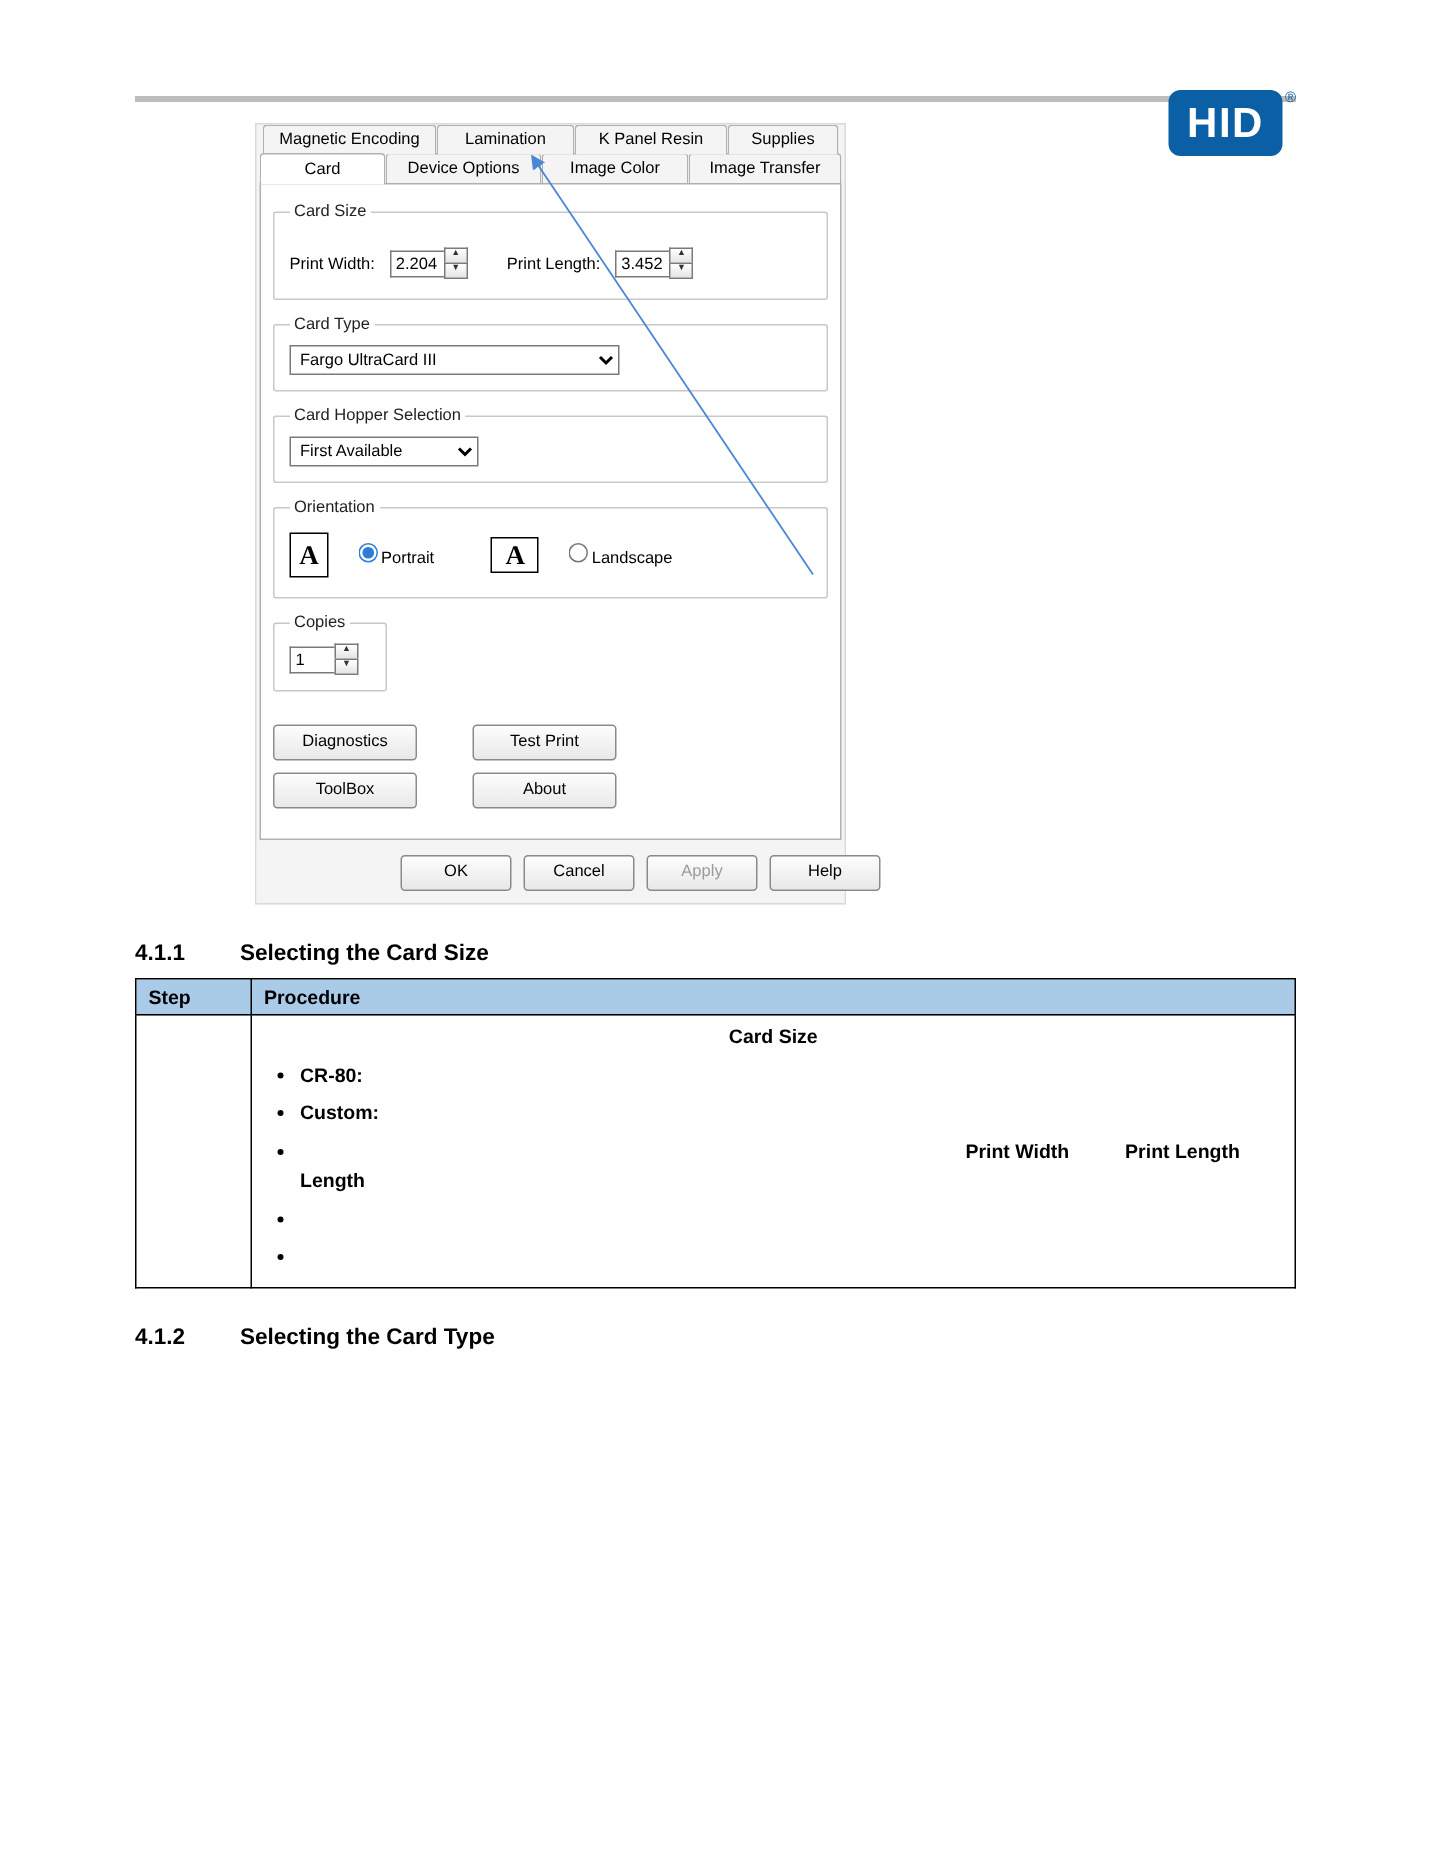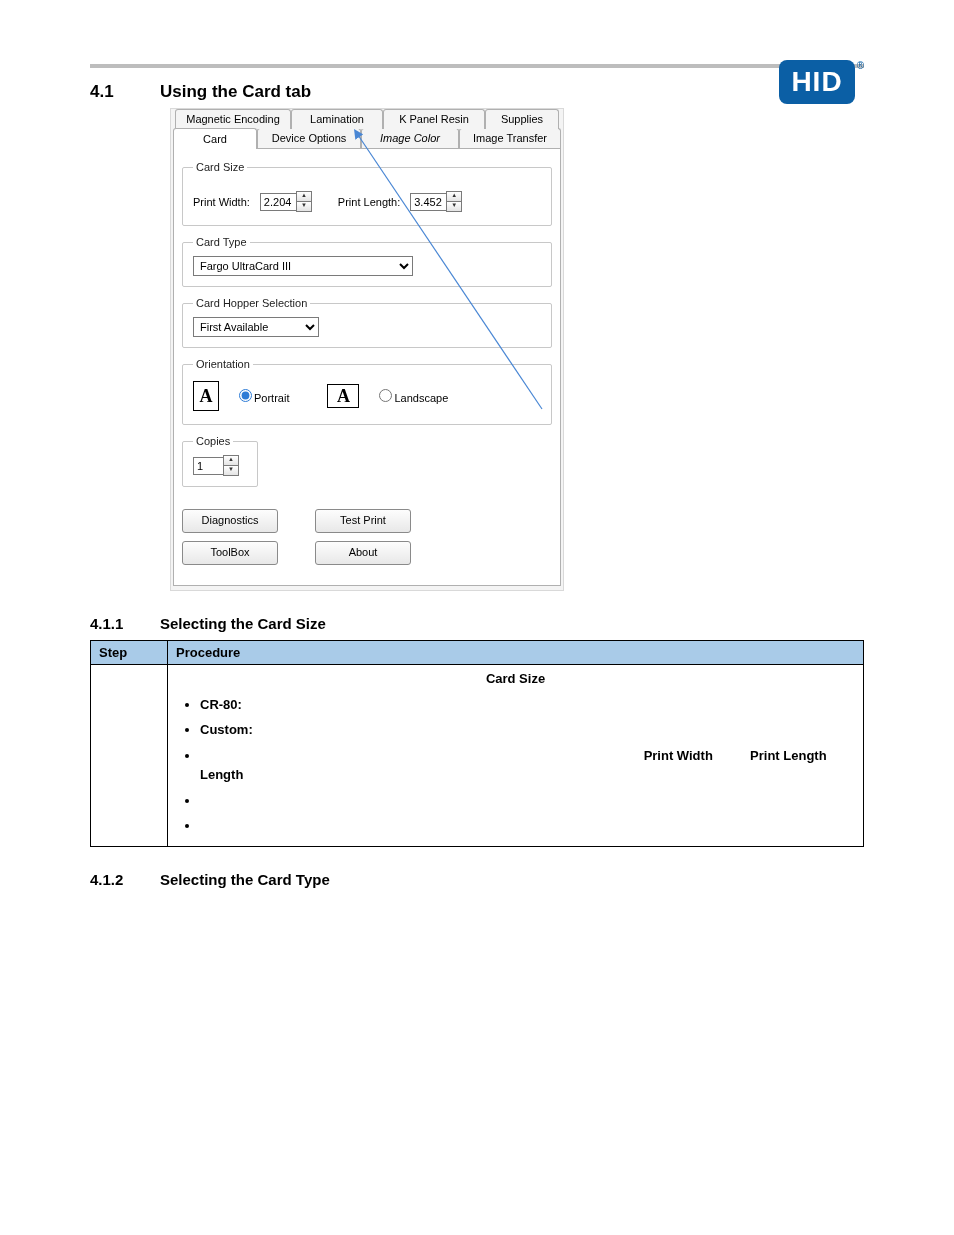--- a/index.html
+++ b/index.html
@@ -57,37 +57,34 @@
 <body>
 
 <div class="page">
 
   <div class="logo">
     <span class="logo-box"><span class="logo-text">HID</span></span><span class="logo-r">®</span>
   </div>
 
   <div class="hr"></div>
 
-  <h2 class="section">
-    <span class="num">4.1</span><span>Using the Card tab</span>
-  </h2>
 
   <div class="dialog-wrap">
 
     <div class="tabs-row">
       <div class="tab back" style="left:4px;width:114px;">Magnetic Encoding</div>
       <div class="tab back" style="left:120px;width:90px;">Lamination</div>
       <div class="tab back" style="left:212px;width:100px;">K Panel Resin</div>
       <div class="tab back" style="left:314px;width:72px;">Supplies</div>
     </div>
 
     <div class="tabs-row" style="height:20px;">
       <div class="tab selected" style="left:2px;width:82px;height:20px;">Card</div>
       <div class="tab" style="left:86px;width:102px;">Device Options</div>
-      <div class="tab" style="left:190px;width:96px;font-style:italic;">Image Color</div>
+      <div class="tab" style="left:190px;width:96px;">Image Color</div>
       <div class="tab" style="left:288px;width:100px;">Image Transfer</div>
     </div>
 
     <div class="panel">
       <svg class="arrow-svg" style="left:178px;top:-20px;" width="200" height="290">
         <defs>
             <marker id="ah" markerWidth="10" markerHeight="8" refX="2" refY="4" orient="auto">
               <polygon points="0 0, 8 4, 0 8" fill="#4a87d4"></polygon>
             </marker>
           </defs>
@@ -158,20 +155,26 @@
         <span class="btn">Diagnostics</span>
         <span class="btn">Test Print</span>
       </div>
       <div class="btn-row" style="margin-top:8px;">
         <span class="btn">ToolBox</span>
         <span class="btn">About</span>
       </div>
       <div style="height:8px;"></div>
     </div>
 
+    <div class="footer-btns" style="padding-left:96px;">
+      <span class="btn small">OK</span>
+      <span class="btn small">Cancel</span>
+      <span class="btn small disabled">Apply</span>
+      <span class="btn small">Help</span>
+    </div>
   </div>
 
   <h3 class="subsection">
     <span class="num">4.1.1</span><span>Selecting the Card Size</span>
   </h3>
 
   <table class="proc">
     <tbody>
         <tr>
       <th class="step">Step</th>

